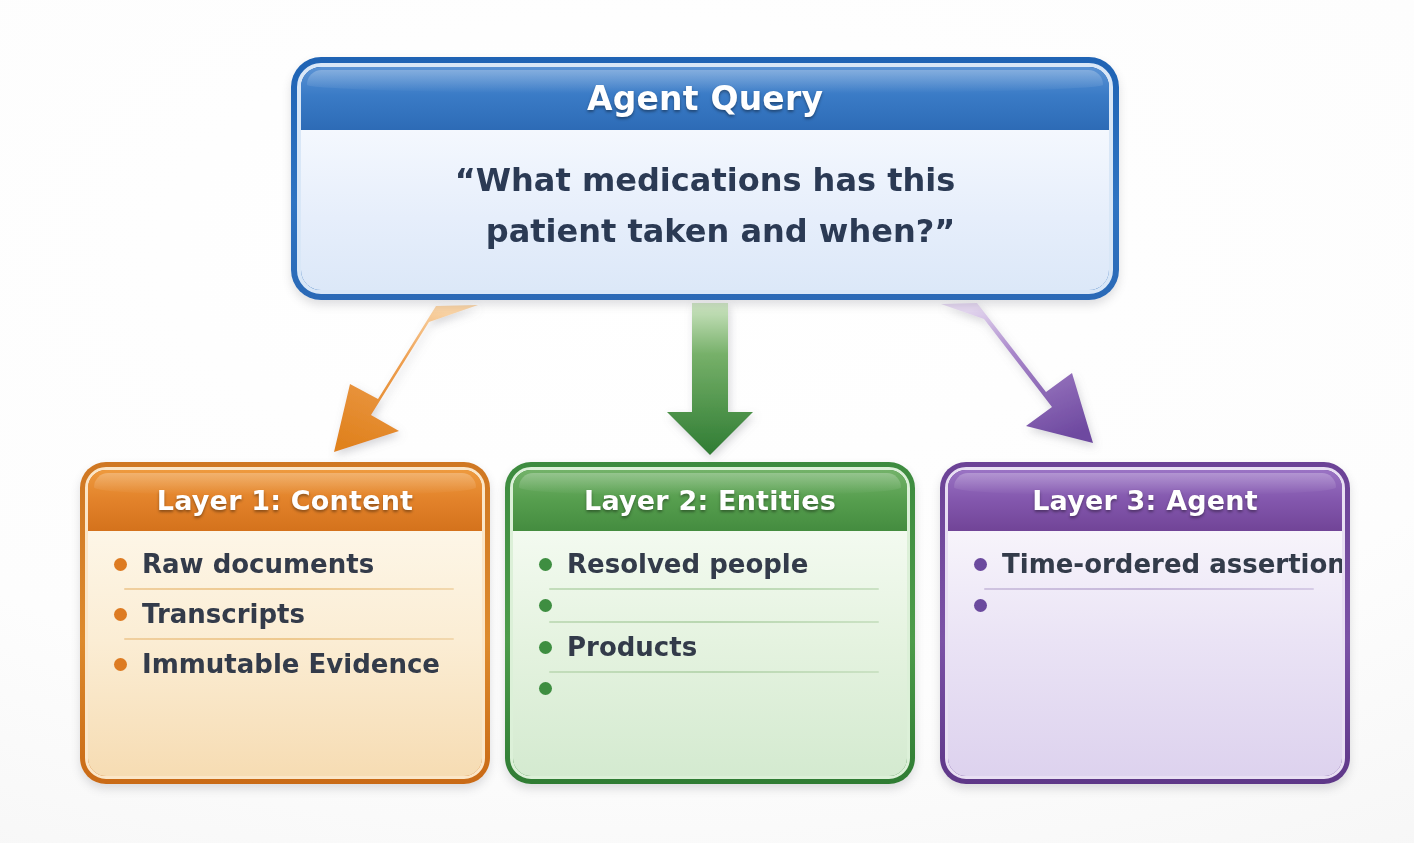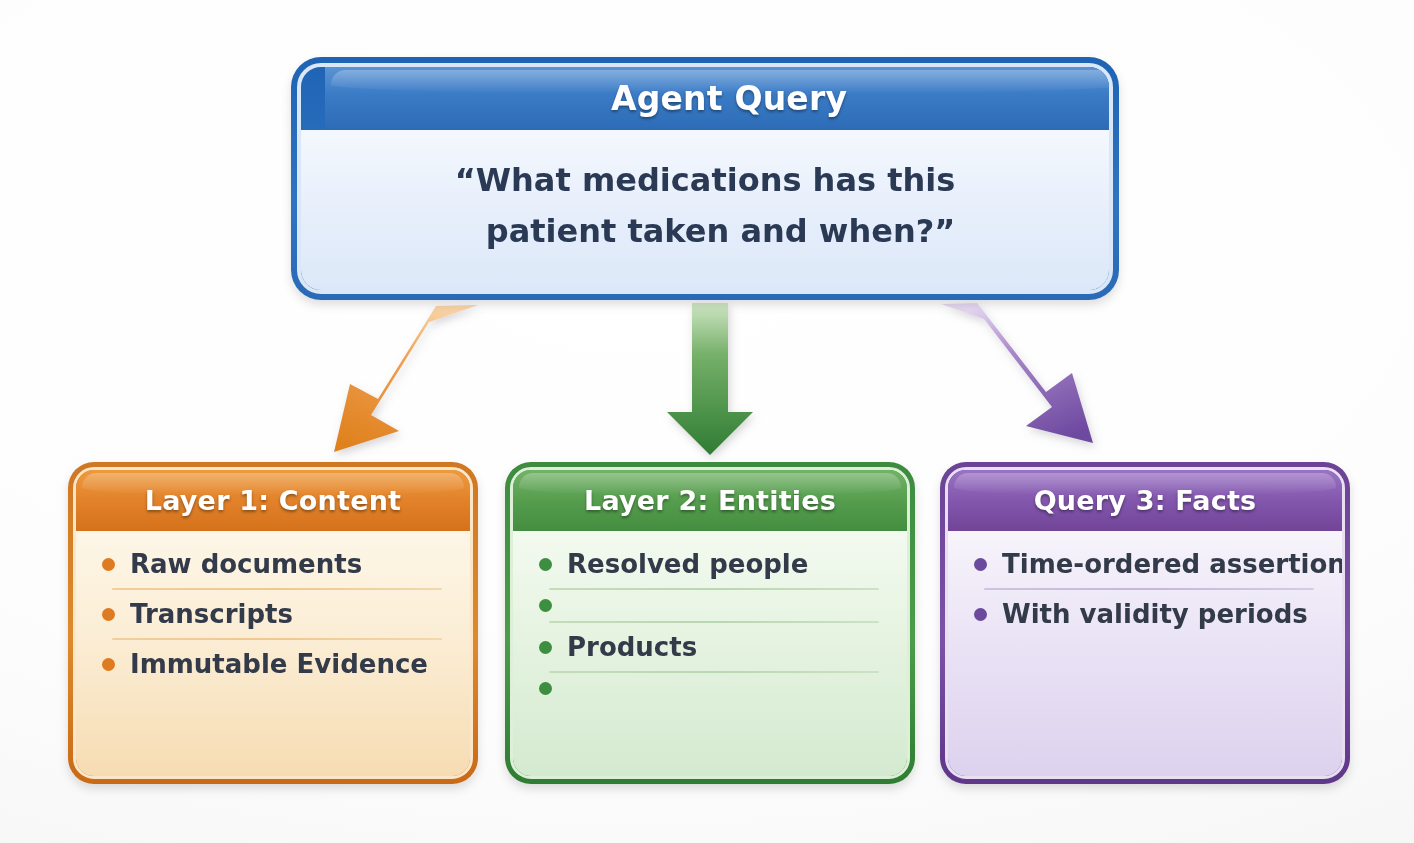--- a/index.html
+++ b/index.html
@@ -82,21 +82,20 @@
     padding: 6px;
   }
   #query-box .panel-inner {
     border-radius: 24px;
     border: 4px solid #d9e7f7;
   }
   #query-box .panel-header {
     height: 63px;
     background: linear-gradient(to bottom, #5b93d4 0%, #3a7bc6 45%, #2d6bb6 100%);
     font-size: 33px;
-    margin-left: 24px;
   }
   #query-box .panel-body {
     height: calc(100% - 63px);
     background: linear-gradient(to bottom, #f4f8fe 0%, #e6eefb 55%, #dce8f8 100%);
     display: flex;
     align-items: center;
     justify-content: center;
     padding: 6px 50px 14px;
   }
   #query-text {
@@ -108,21 +107,21 @@
   }
 
   
   .layer-card { top: 462px; width: 410px; height: 322px; }
   .layer-card .panel-header { height: 61px; font-size: 27px; }
   .layer-card .panel-body {
     height: calc(100% - 61px);
     padding: 9px 20px 10px 24px;
   }
 
-  #layer-1 { left: 68px; background: linear-gradient(to bottom, #cf7722 0%, #dd8a2d 55%, #c96a16 100%); }
+  #layer-1 { left: 80px; background: linear-gradient(to bottom, #cf7722 0%, #dd8a2d 55%, #c96a16 100%); }
   #layer-1 .panel-inner { border-color: #fbe6c8; }
   #layer-1 .panel-header { background: linear-gradient(to bottom, #ee9a3e 0%, #e2822a 50%, #d4721c 100%); }
   #layer-1 .panel-body { background: linear-gradient(to bottom, #fdf6e7 0%, #fbedd4 45%, #f6dcb3 100%); }
 
   #layer-2 { left: 505px; background: linear-gradient(to bottom, #3d8b3f 0%, #4d9c4a 55%, #2f7c33 100%); }
   #layer-2 .panel-inner { border-color: #dcf0d8; }
   #layer-2 .panel-header { background: linear-gradient(to bottom, #73b269 0%, #569e4e 50%, #448c3f 100%); }
   #layer-2 .panel-body { background: linear-gradient(to bottom, #f3faf0 0%, #e5f3e0 45%, #d4ead0 100%); }
 
   #layer-3 { left: 940px; background: linear-gradient(to bottom, #6b4296 0%, #7b52a6 55%, #5e3788 100%); }
@@ -258,30 +257,29 @@
           <li class="list-item">
             <span class="bullet"></span>
           </li>
         </ul>
       </div>
     </div>
   </div>
 
   <div class="panel layer-card" id="layer-3">
     <div class="panel-inner">
-      <div class="panel-header">Query 3: Facts</div>
+      <div class="panel-header">Layer 3: Agent</div>
       <div class="panel-body">
         <ul class="item-list">
           <li class="list-item">
             <span class="bullet"></span>
             <span>Time-ordered assertions</span>
           </li>
           <li class="separator"></li>
           <li class="list-item">
             <span class="bullet"></span>
-            <span>With validity periods</span>
           </li>
         </ul>
       </div>
     </div>
   </div>
 
 </div>
 
 </body></html>

